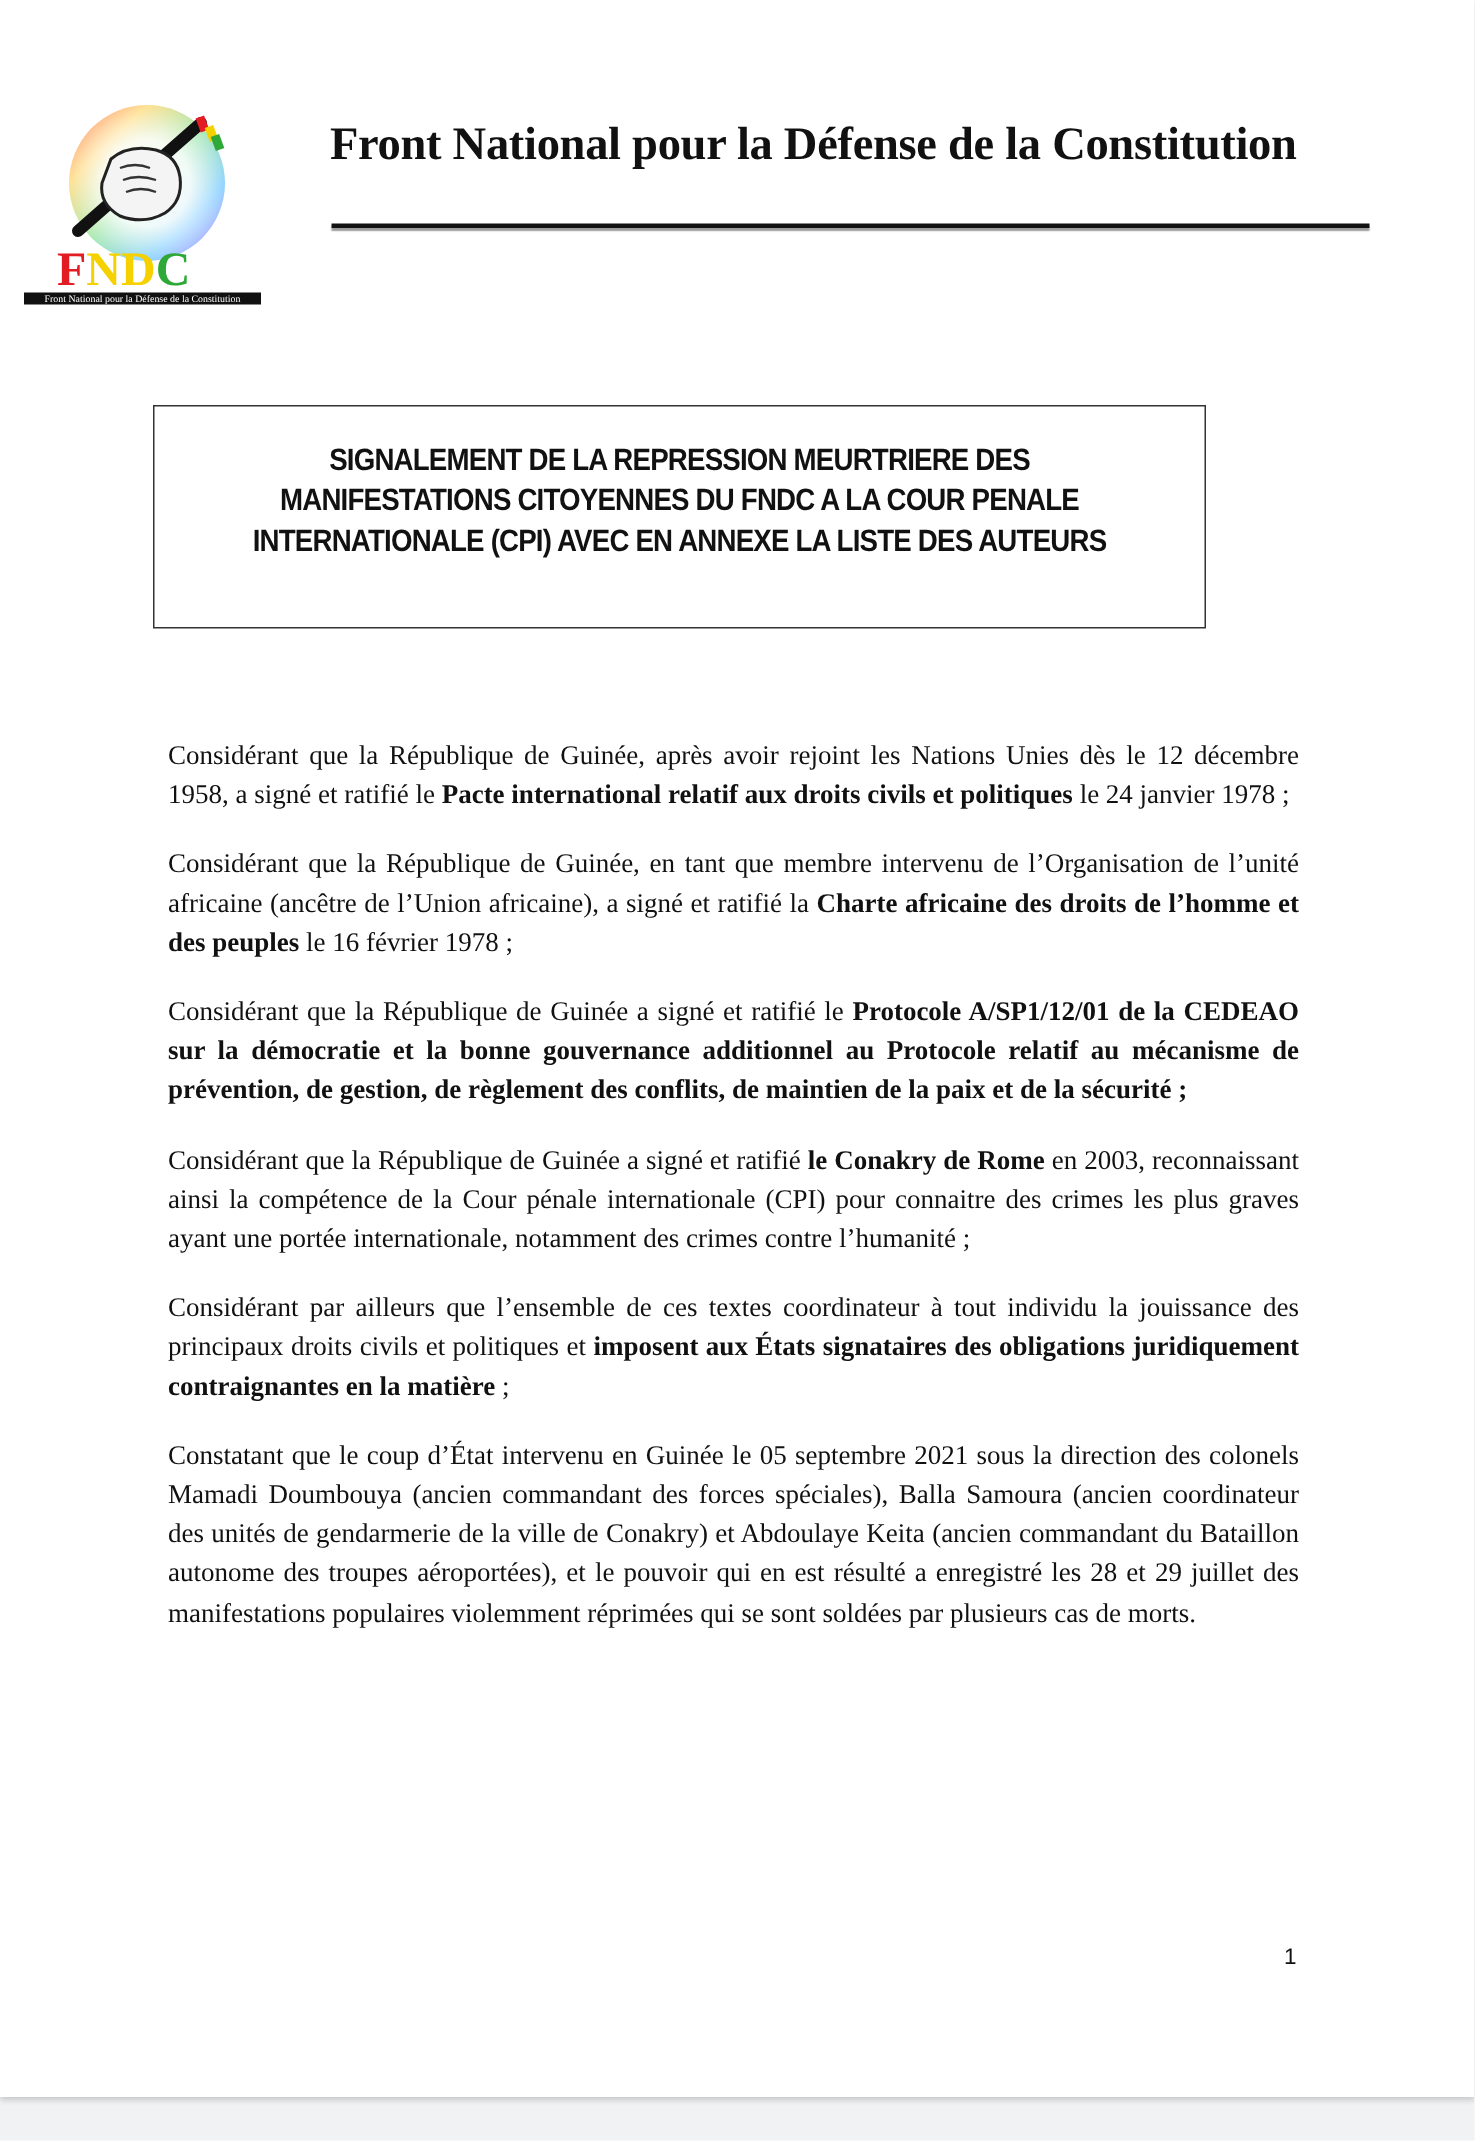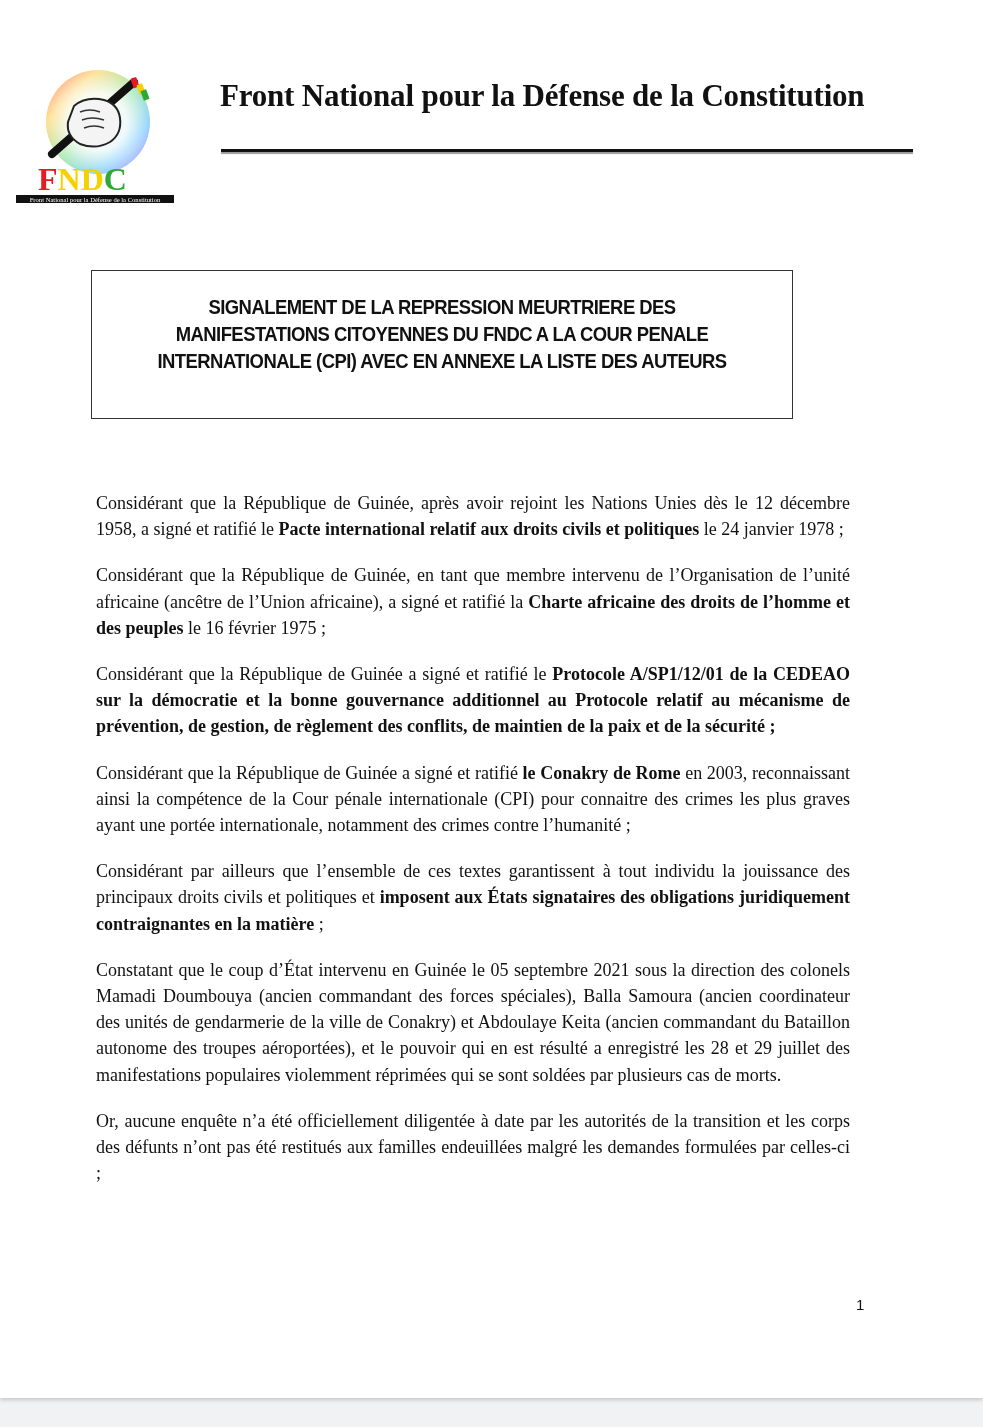--- a/index.html
+++ b/index.html
@@ -6,25 +6,25 @@
   body { width:983px; height:1427px; background:#f1f2f4; position:relative; overflow:hidden;
          font-family:"Liberation Serif", serif; color:#111; }
   .page { position:absolute; left:0; top:0; width:983px; height:1398px; background:#fff;
           box-shadow:0 2px 4px rgba(0,0,0,0.18); }
   .logo { position:absolute; left:14px; top:68px; width:162px; height:138px;text-align:right; }
   .logo svg { display:block; }
   .org-title { position:absolute; left:220px; top:78px; width:705px; font-size:31px; font-weight:bold;
                letter-spacing:-0.2px; white-space:nowrap; }
   .title-rule { position:absolute; left:221px; top:149px; width:692px; height:3px; background:#111;
                 box-shadow:0 2px 1px #9a9a9a; }
-  .doc-title-box { position:absolute; left:91px; top:270px; width:702px; height:149px;
+  .doc-title-box { position:absolute; left:102px; top:270px; width:702px; height:149px;
                    border:1px solid #333; box-sizing:border-box; }
   .doc-title { position:absolute; left:0; right:0; top:22px; text-align:center; font-family:"Liberation Sans Narrow","Liberation Sans",sans-serif;
                font-weight:bold; font-size:20.5px; line-height:27px; letter-spacing:-0.6px; transform:scaleX(0.9); }
-  .body-text { position:absolute; left:96px; top:490px; width:754px; font-size:18px; line-height:26.2px;
+  .body-text { position:absolute; left:112px; top:490px; width:754px; font-size:18px; line-height:26.2px;
                text-align:justify; }
   .body-text p { margin:0 0 20px 0; }
   .body-text b { font-weight:bold; }
   .page-number { position:absolute; left:856px; top:1296px; font-family:"Liberation Sans",sans-serif; font-size:15px; }
 </style>
 </head>
 <body>
 
 <div class="page">
 
@@ -68,33 +68,30 @@
       <div>MANIFESTATIONS CITOYENNES DU FNDC A LA COUR PENALE</div>
       <div>INTERNATIONALE (CPI) AVEC EN ANNEXE LA LISTE DES AUTEURS</div>
     </div>
   </div>
 
   <div class="body-text">
     <p>
       <span>Considérant que la République de Guinée, après avoir rejoint les Nations Unies dès le 12 décembre 1958, a signé et ratifié le </span><b>Pacte international relatif aux droits civils et politiques</b><span> le 24 janvier 1978 ;</span>
     </p>
     <p>
-      <span>Considérant que la République de Guinée, en tant que membre intervenu de l’Organisation de l’unité africaine (ancêtre de l’Union africaine), a signé et ratifié la </span><b>Charte africaine des droits de l’homme et des peuples</b><span> le 16 février 1975 ;</span>
+      <span>Considérant que la République de Guinée, en tant que membre intervenu de l’Organisation de l’unité africaine (ancêtre de l’Union africaine), a signé et ratifié la </span><b>Charte africaine des droits de l’homme et des peuples</b><span> le 16 février 1978 ;</span>
     </p>
     <p>
       <span>Considérant que la République de Guinée a signé et ratifié le </span><b>Protocole A/SP1/12/01 de la CEDEAO sur la démocratie et la bonne gouvernance additionnel au Protocole relatif au mécanisme de prévention, de gestion, de règlement des conflits, de maintien de la paix et de la sécurité ;</b>
     </p>
     <p>
       <span>Considérant que la République de Guinée a signé et ratifié </span><b>le Conakry de Rome</b><span> en 2003, reconnaissant ainsi la compétence de la Cour pénale internationale (CPI) pour connaitre des crimes les plus graves ayant une portée internationale, notamment des crimes contre l’humanité ;</span>
     </p>
     <p>
-      <span>Considérant par ailleurs que l’ensemble de ces textes garantissent à tout individu la jouissance des principaux droits civils et politiques et </span><b>imposent aux États signataires des obligations juridiquement contraignantes en la matière</b><span> ;</span>
+      <span>Considérant par ailleurs que l’ensemble de ces textes coordinateur à tout individu la jouissance des principaux droits civils et politiques et </span><b>imposent aux États signataires des obligations juridiquement contraignantes en la matière</b><span> ;</span>
     </p>
     <p>
       <span>Constatant que le coup d’État intervenu en Guinée le 05 septembre 2021 sous la direction des colonels Mamadi Doumbouya (ancien commandant des forces spéciales), Balla Samoura (ancien coordinateur des unités de gendarmerie de la ville de Conakry) et Abdoulaye Keita (ancien commandant du Bataillon autonome des troupes aéroportées), et le pouvoir qui en est résulté a enregistré les 28 et 29 juillet des manifestations populaires violemment réprimées qui se sont soldées par plusieurs cas de morts.</span>
-    </p>
-    <p>
-      <span>Or, aucune enquête n’a été officiellement diligentée à date par les autorités de la transition et les corps des défunts n’ont pas été restitués aux familles endeuillées malgré les demandes formulées par celles-ci ;</span>
     </p>
   </div>
 
   <div class="page-number">1</div>
 </div>
 
 </body></html>

